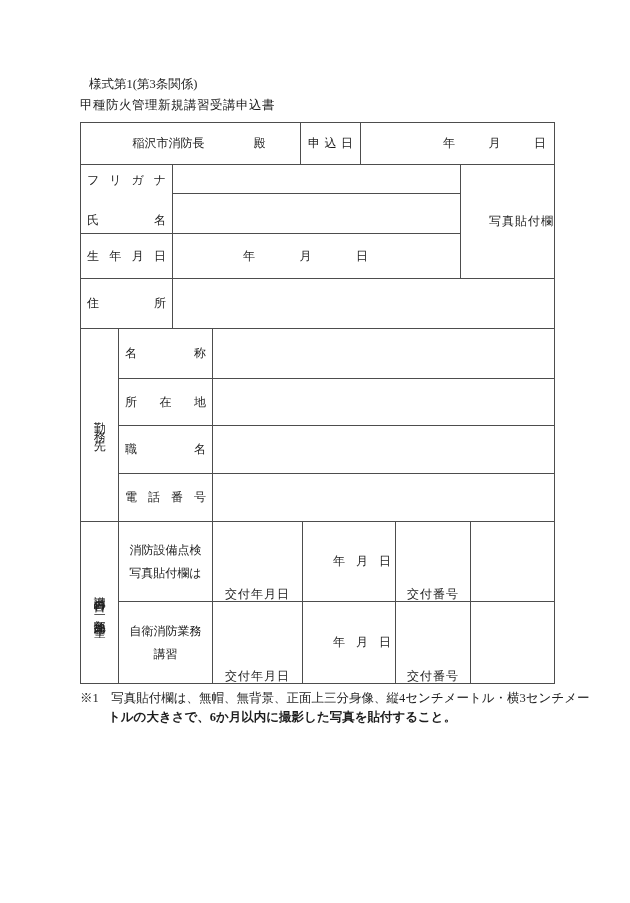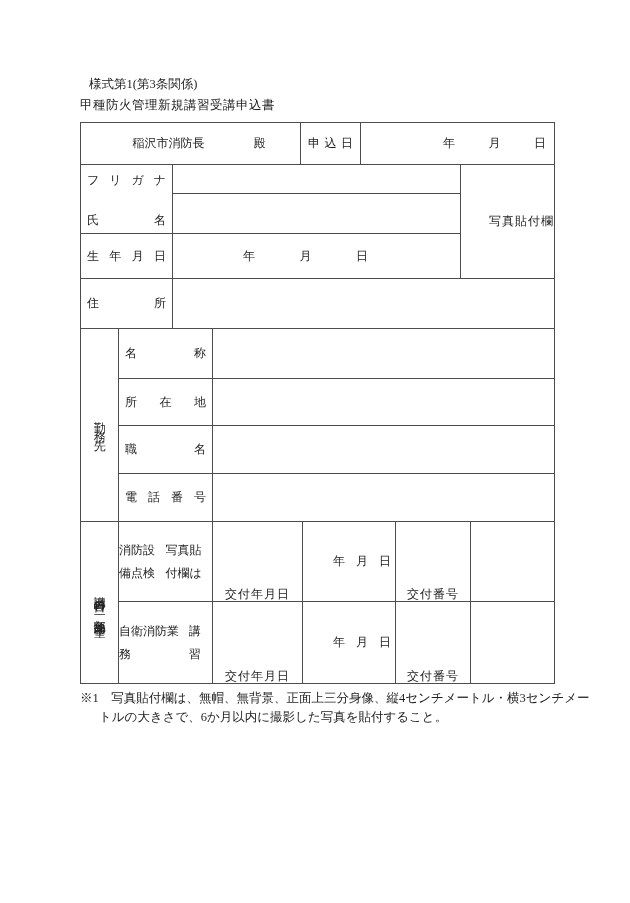--- a/index.html
+++ b/index.html
@@ -55,29 +55,29 @@
   .line-furigana{top:8px;}
   .line-name{top:48px;}
   
   .photo-box{justify-content:flex-end;letter-spacing:1px;}
   
   .vcell{justify-content:center;}
   .vlabel{writing-mode:vertical-rl;text-orientation:upright;white-space:nowrap;}
   .v-work{letter-spacing:9px;}
   .v-exempt{letter-spacing:1.5px;}
   
-  .course-name{justify-content:center;text-align:left;line-height:23px;}
+  .course-name{flex-direction:column;justify-content:center;text-align:left;line-height:23px;}
   .centered{justify-content:center;letter-spacing:1px;align-items:flex-end;}
   
   .notes{
     position:absolute;left:80px;top:689px;width:500px;
     font-size:12.5px;line-height:18.6px;
   }
   .note-line{white-space:nowrap;}
-  .note-indent{margin-left:19px;}
+  .note-indent{margin-left:28px;font-weight:bold;}
 </style>
 </head>
 <body>
 
 <div class="page">
 
   <div class="form-code">様式第1(第3条関係)</div>
   <div class="doc-title">甲種防火管理新規講習受講申込書</div>
 
   <div class="form-table">

